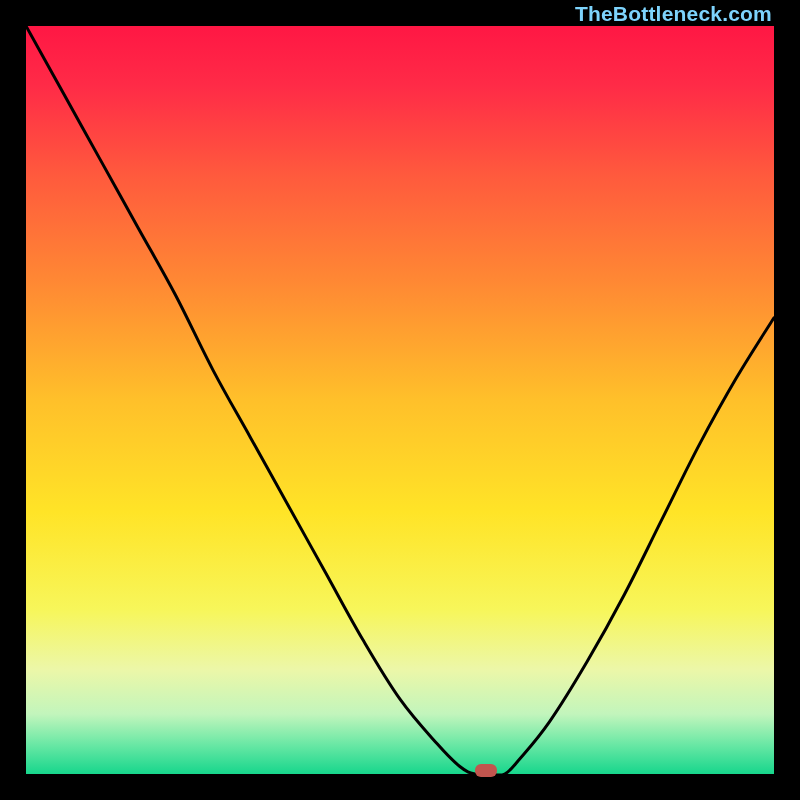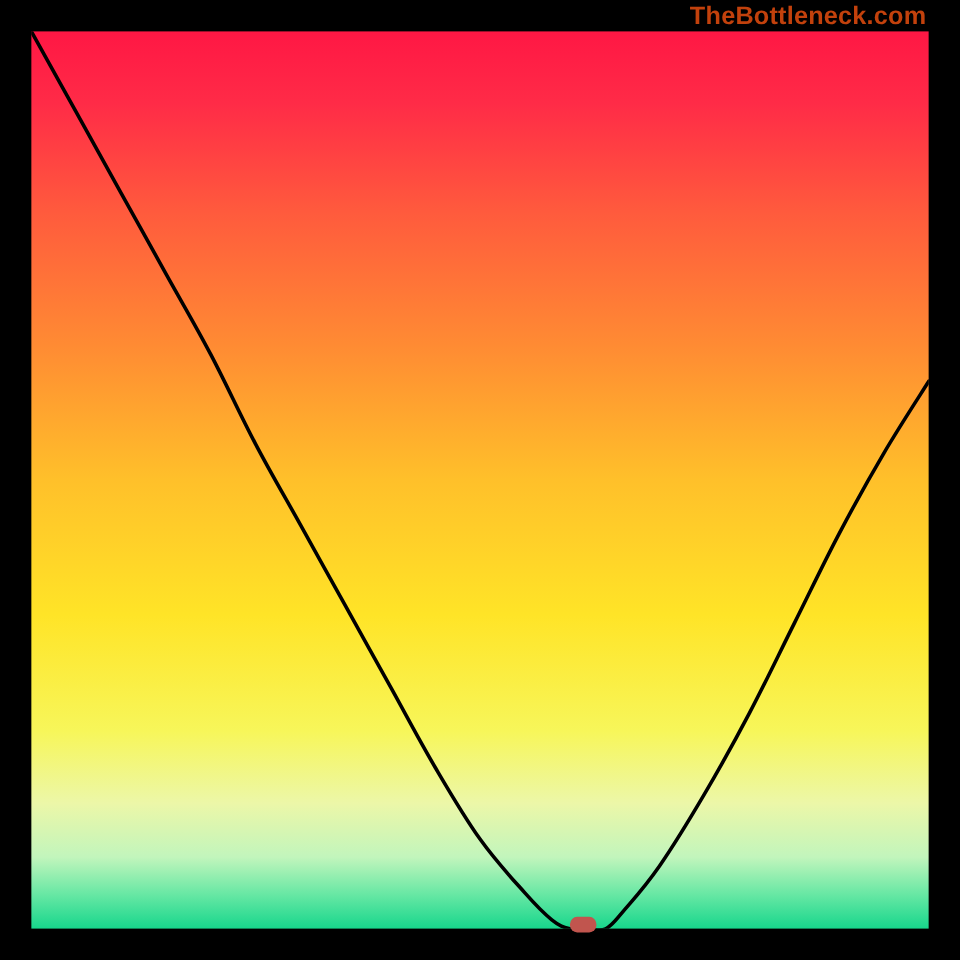--- a/index.html
+++ b/index.html
@@ -25,21 +25,21 @@
     width: 748px;
     height: 748px;
   }
   .attribution {
     position: absolute;
     top: 2px;
     right: 28px;
     font-family: Arial, Helvetica, sans-serif;
     font-size: 21px;
     font-weight: 600;
-    color: #c2410c;
+    color: #7dd3fc;
     letter-spacing: 0.2px;
     user-select: none;
   }
   .marker {
     position: absolute;
     width: 22px;
     height: 13px;
     border-radius: 6px;
     background: #c1554e;
   }

